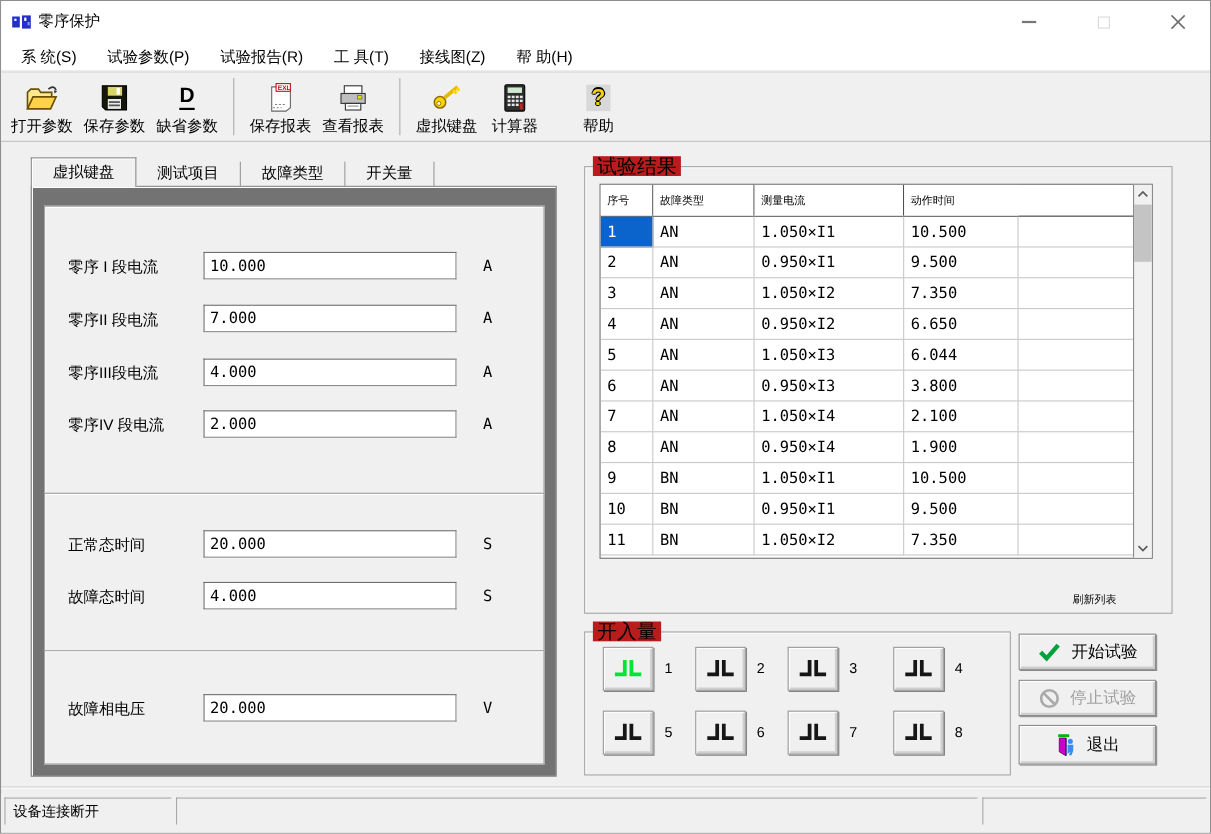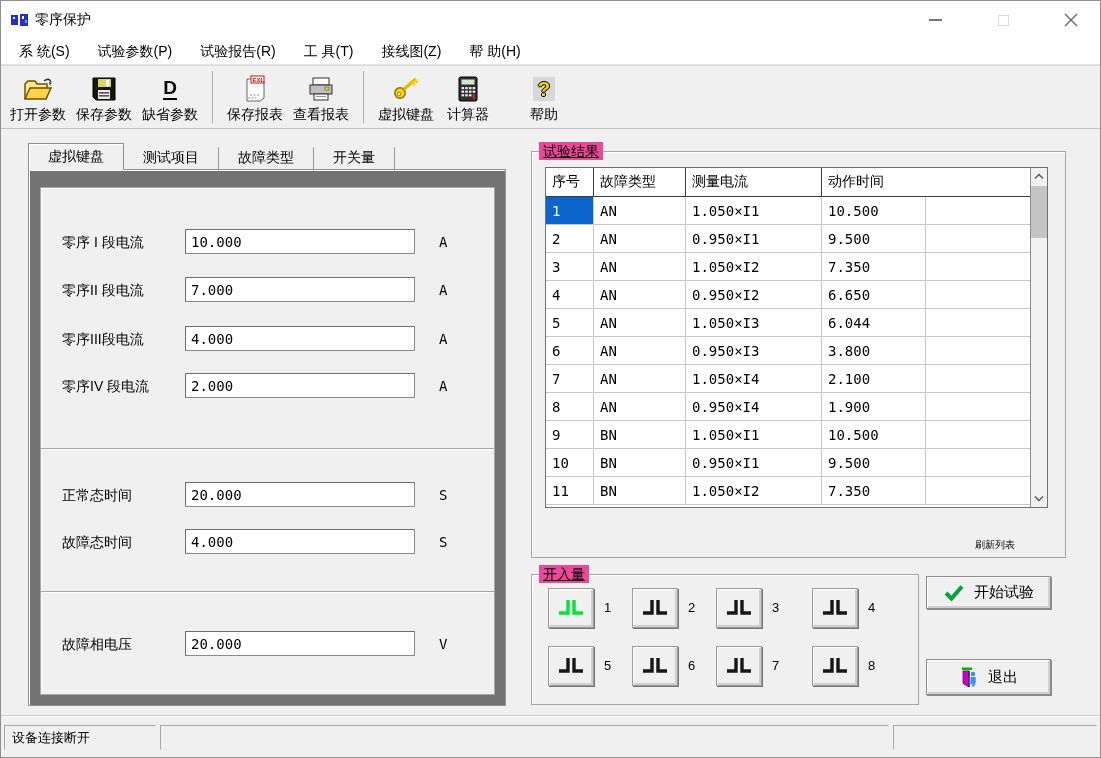--- a/index.html
+++ b/index.html
@@ -43,28 +43,28 @@
   .pbox{position:absolute;left:11px;width:455px;border:1px solid #a6a6a6;
     box-shadow:inset 1px 1px 0 #fff;background:#f0f0f0;}
   .frow{position:absolute;height:26px;}
   .flabel{position:absolute;left:33px;width:122px;font-size:14px;line-height:26px;white-space:nowrap;}
   .tin{position:absolute;left:156px;width:230px;height:25px;background:#fff;
     border:1px solid #8a8a8a;border-top-color:#6e6e6e;border-left-color:#6e6e6e;
     font:14px "DejaVu Sans Mono",monospace;padding:2px 5px;color:#000;}
   .unit{position:absolute;left:410px;font:14px "DejaVu Sans Mono",monospace;line-height:26px;}
   
   .gbox{position:absolute;border:1px solid #a6a6a6;box-shadow:inset 1px 1px 0 #fff;}
-  .gbox-label{position:absolute;top:-10px;left:7px;background:#ec4899;padding:0 4px;font-size:14px;line-height:18px;text-decoration:underline;}
+  .gbox-label{position:absolute;top:-10px;left:7px;background:#b91c1c;padding:0 4px;font-size:18px;line-height:18px;}
   
   .rtable{position:absolute;left:13px;top:15px;width:503px;height:341px;background:#fff;
     border:1px solid #6f6f6f;display:flex;}
   .rgrid{flex:1;overflow:hidden;}
   .thead{display:grid;grid-template-columns:48px 92px 136px 104px 1fr;height:29px;
     border-bottom:1px solid #3d3d3d;}
-  .thcell{border-right:1px solid #3d3d3d;font-size:14px;display:flex;align-items:center;
+  .thcell{border-right:1px solid #3d3d3d;font-size:10px;display:flex;align-items:center;
     padding-left:6px;background:#fff;white-space:nowrap;}
   .thcell:last-child{border-right:none;}
   .trow{display:grid;grid-template-columns:48px 92px 136px 104px 1fr;height:28px;}
   .tcell{border-right:1px solid #c8c8c8;border-bottom:1px solid #c8c8c8;
     font:14px "DejaVu Sans Mono",monospace;display:flex;align-items:center;padding-left:6px;
     white-space:nowrap;overflow:hidden;}
   .tcell:last-child{border-right:none;}
   .scrollcol{width:17px;border-left:1px solid #8a8a8a;background:#f1f1f1;position:relative;}
   .sc-arrow{position:absolute;left:0;width:16px;height:17px;display:flex;align-items:center;justify-content:center;}
   .sc-up{top:0;}
@@ -453,20 +453,27 @@
         <div class="sw-num" style="left: 336px; top: 71px;">8</div>
       </div>
   </div>
 
   <div class="action-btn" style="top:575px;height:33px;">
     <svg width="22" height="18" viewBox="0 0 22 18">
       <path id="check-path" d="M3 9 L8.5 14.5 L19 2.5" fill="none" stroke="#00a23c" stroke-width="4"></path>
     </svg>
     <span>开始试验</span>
   </div>
+  <div class="action-btn disabled" style="top:617px;height:33px;" aria-disabled="true">
+    <svg width="20" height="20" viewBox="0 0 20 20">
+      <circle cx="10" cy="10" r="7.5" fill="none" stroke="#aaaaaa" stroke-width="2.4"></circle>
+      <line x1="5" y1="5.4" x2="14.6" y2="15" stroke="#aaaaaa" stroke-width="2.4"></line>
+    </svg>
+    <span>停止试验</span>
+  </div>
   <div class="action-btn" style="top:658px;height:36px;">
     <svg width="20" height="23" viewBox="0 0 20 23">
       <rect x="3" y="1.5" width="10" height="2.6" fill="#00b400"></rect>
       <polygon points="4,5 10,5 10,21 4,17.5" fill="#cc00cc" stroke="#70006e" stroke-width="0.8"></polygon>
       <line x1="10" y1="5" x2="10" y2="21" stroke="#1a1a66" stroke-width="1.2"></line>
       <circle cx="14" cy="8" r="2.3" fill="#3a8cf0"></circle>
       <path d="M11.5 11 h5.2 v5.5 l-1.6 4 h-2.4 l1.2 -3.4 -2.4 2.4 z" fill="#3a8cf0"></path>
     </svg>
     <span>退出</span>
   </div>

